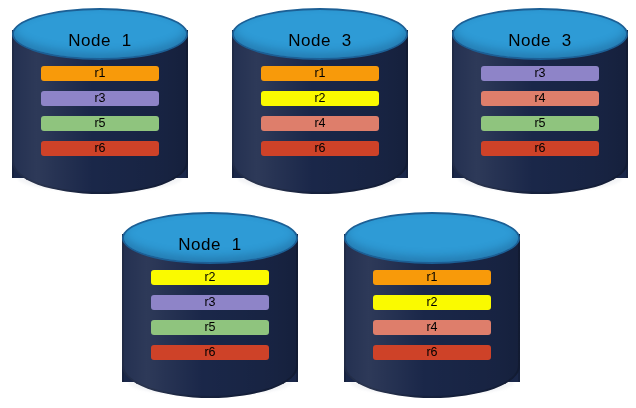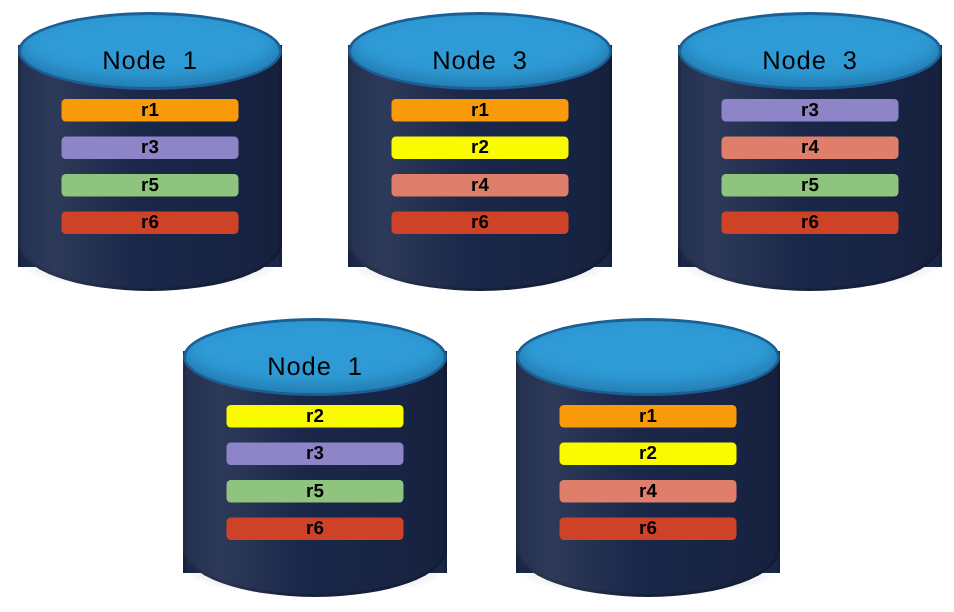--- a/index.html
+++ b/index.html
@@ -123,21 +123,21 @@
   .replica-bar {
     position: relative;
     height: 15px;
     margin-bottom: 10px;
     border-radius: 3px;
     display: flex;
     align-items: center;
     justify-content: center;
     color: #000000;
     font-size: 12.5px;
-    font-weight: bold;
+    font-weight: normal;
     line-height: 1;
   }
   .replica-bar:last-child { margin-bottom: 16px; }
 </style>
 </head>
 <body>
 
 <div id="canvas">
 
 <div class="node" style="left: 12px; top: 8px;">

